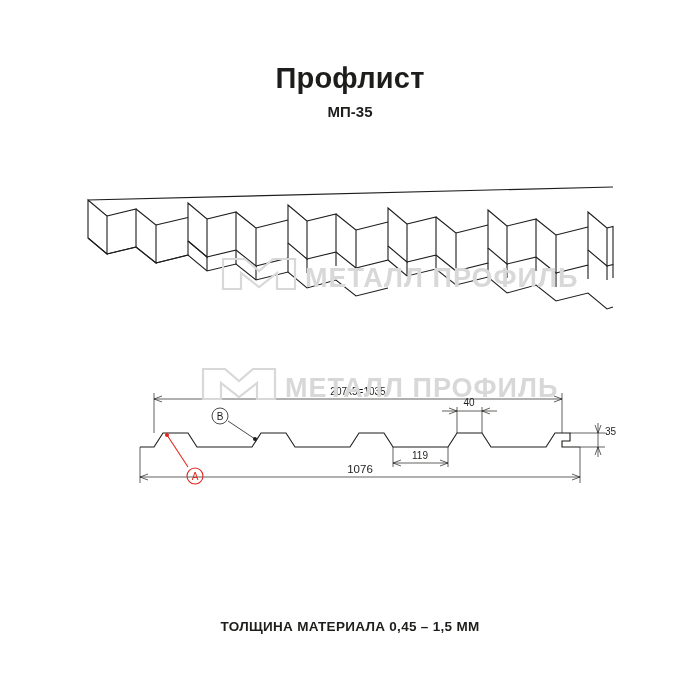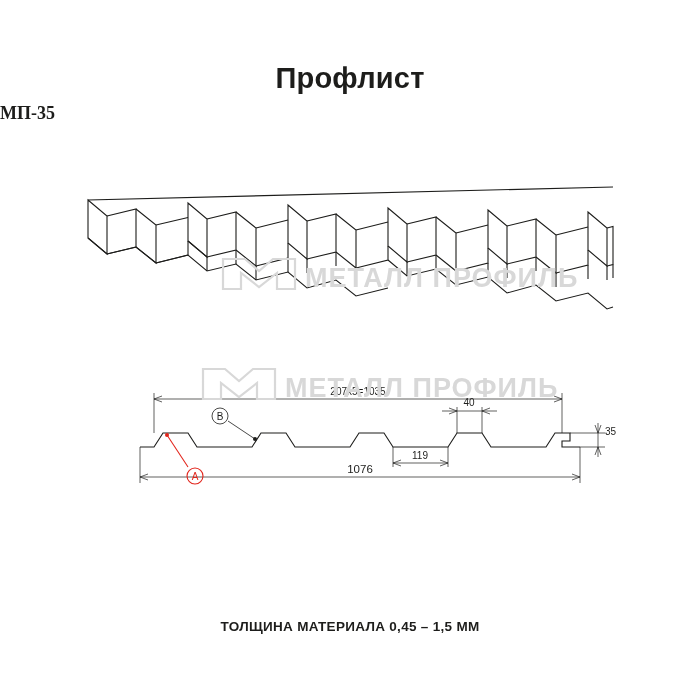--- a/index.html
+++ b/index.html
@@ -29,24 +29,23 @@
     text-align: center;
     font-size: 29px;
     font-weight: bold;
     letter-spacing: 0.2px;
   }
   .subtitle {
     position: absolute;
     left: 0;
     top: 103px;
     width: 700px;
-    text-align: left;
-    font-size: 18px;
-    font-weight: bold;
-    font-family: Liberation Serif, serif;
+    text-align: center;
+    font-size: 15px;
+    font-weight: bold;
   }
   .footnote {
     position: absolute;
     left: 0;
     top: 619px;
     width: 700px;
     text-align: center;
     font-size: 13.5px;
     font-weight: bold;
     letter-spacing: 0.3px;

